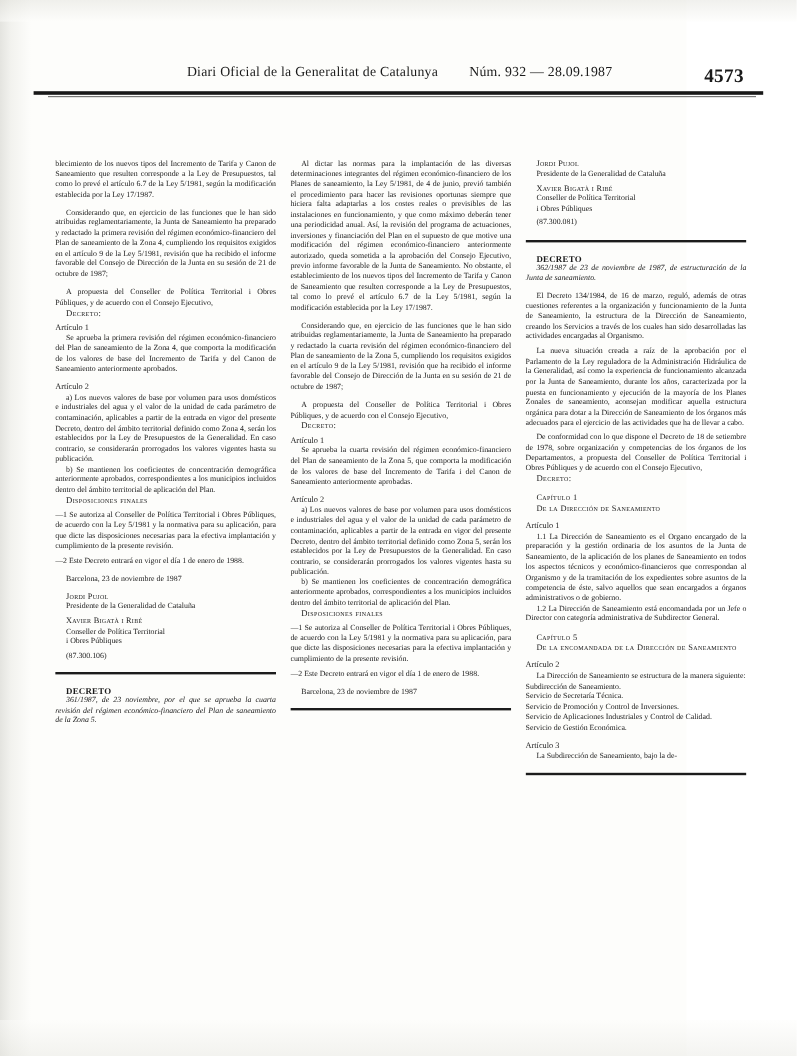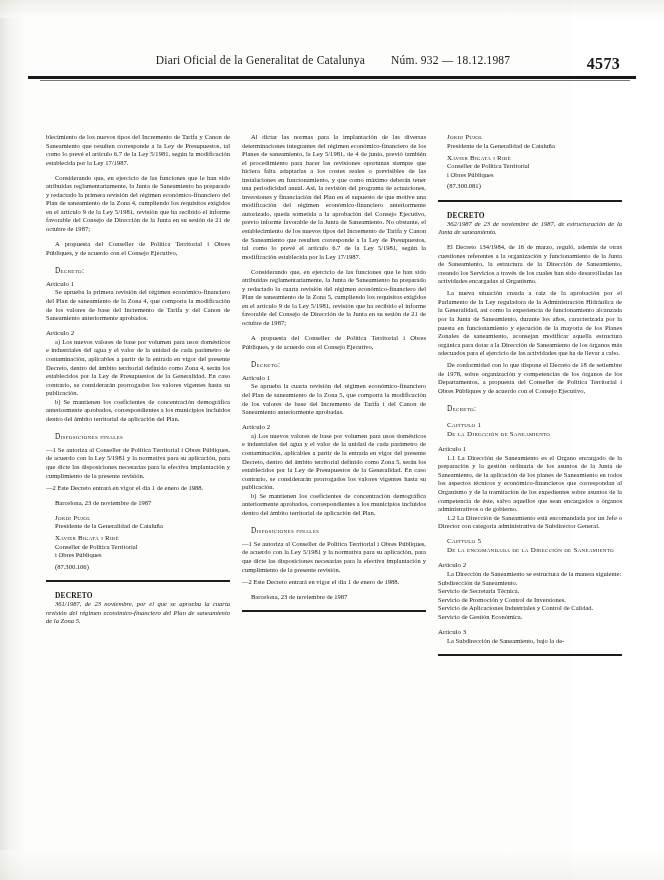--- a/index.html
+++ b/index.html
@@ -108,21 +108,21 @@
     overflow: hidden;
   }
 
   .col p {
     margin: 0;
     text-indent: 9px;
   }
   .col p.noindent { text-indent: 0; }
   .col p.gap { margin-top: 6.5px; }
   .col p.gap-sm { margin-top: 3.5px; }
-  .col p.gap-lg { margin-top: 10px; }
+  .col p.gap-lg { }
 
   
   .h-decreto {
     font-weight: bold;
     font-size: 7.4px;
     line-height: 9px;
     letter-spacing: .2px;
     margin: 0;
   }
   .h-smallcaps {
@@ -200,21 +200,21 @@
 
 <div class="page">
 
   <div class="scan-edge-left"></div>
   <div class="scan-edge-top"></div>
   <div class="scan-edge-bottom"></div>
 
   <div class="masthead">
     <div class="masthead-inner">
       <span class="masthead-title">Diari Oficial de la Generalitat de Catalunya</span>
-      <span class="masthead-issue">Núm. 932 — 18.12.1987</span>
+      <span class="masthead-issue">Núm. 932 — 28.09.1987</span>
     </div>
     <span class="masthead-folio">4573</span>
   </div>
   <div class="rule-thick"></div>
   <div class="rule-thin"></div>
 
   <div class="columns">
 
     <div class="col">
       <p class="noindent">blecimiento de los nuevos tipos del Incremento de Tarifa y Canon de Saneamiento que resulten corresponde a la Ley de Presupuestos, tal como lo prevé el artículo 6.7 de la Ley 5/1981, según la modificación establecida por la Ley 17/1987.</p>

